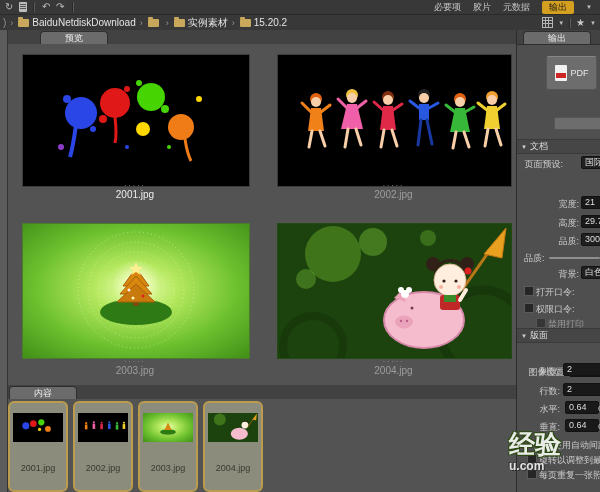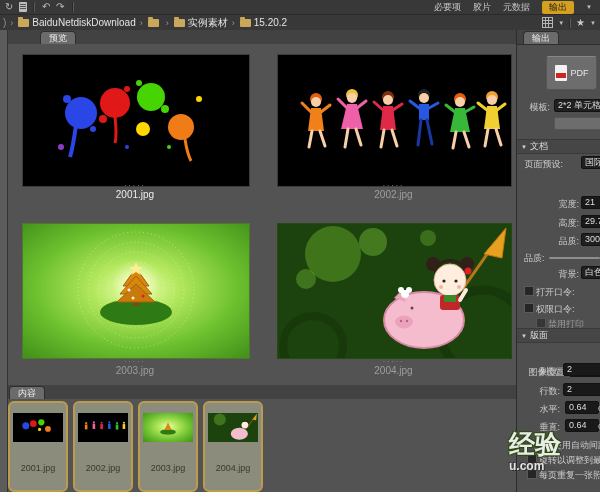--- a/index.html
+++ b/index.html
@@ -30,21 +30,21 @@
   .gridicon{width:9px;height:9px;border:1px solid #b5b5b5;position:relative;}
   .gridicon:before{content:"";position:absolute;left:2px;top:0;bottom:0;width:1px;background:#b5b5b5;box-shadow:3px 0 0 #b5b5b5;}
   .gridicon:after{content:"";position:absolute;top:2px;left:0;right:0;height:1px;background:#b5b5b5;box-shadow:0 3px 0 #b5b5b5;}
   .staricon{color:#c9c9c9;font-size:10px;line-height:10px;}
   .mini-caret{font-size:6px;color:#bdbdbd;}
   .vsep{width:1px;height:10px;background:#2a2a2a;border-right:1px solid #5e5e5e;}
 
   
   .tabbar{position:absolute;height:14px;background:#424242;border-bottom:1px solid #2e2e2e;}
   .ptab{position:absolute;top:1px;height:13px;background:#6b6b6b;border:1px solid #2e2e2e;border-bottom:none;
-        border-radius:4px 4px 0 0;font-size:9px;color:#ececec;line-height:13px;padding:0 8px;box-sizing:border-box;white-space:nowrap;}
+        border-radius:4px 4px 0 0;font-size:9px;color:#ececec;line-height:13px;padding:0 24px;box-sizing:border-box;white-space:nowrap;}
   .pbody{position:absolute;background:#535353;}
 
   
   .thumb{position:absolute;border:1px solid #3c3c3c;overflow:hidden;background:#000;}
   .thumb svg{display:block;width:100%;height:100%;}
   .dots{position:absolute;text-align:center;font-size:7px;letter-spacing:2px;color:#8a8a8a;line-height:7px;}
   .plabel{position:absolute;text-align:center;font-size:10px;line-height:11px;}
   .plabel.bright{color:#ececec;}
   .plabel.dim{color:#9e9e9e;}
 
@@ -366,24 +366,20 @@
   <div class="opanel"></div>
   <div class="tabbar" style="left:517px;top:30px;width:83px;">
     <span class="ptab" style="left:6px;">输出</span>
   </div>
 
   <div class="pdfbtn">
     <span class="pdfdoc"></span>
     <span class="pdflabel">PDF</span>
   </div>
 
-  <div class="orow" style="top:99px;">
-    <span class="olabel" style="right:50px;">模板:</span>
-    <span class="oval" style="left:33px;width:58px;">2*2 单元格</span>
-  </div>
   <div class="orow" style="top:117px;">
     <span class="oval" style="left:33px;width:52px;background:#6d6d6d;border-color:#565656;"></span>
   </div>
 
   <div class="sechdr" style="top:139px;">
     <span class="tri">▼</span><span>文档</span>
   </div>
 
   <div class="orow" style="top:156px;">
     <span class="olabel" style="right:37px;">页面预设:</span>

